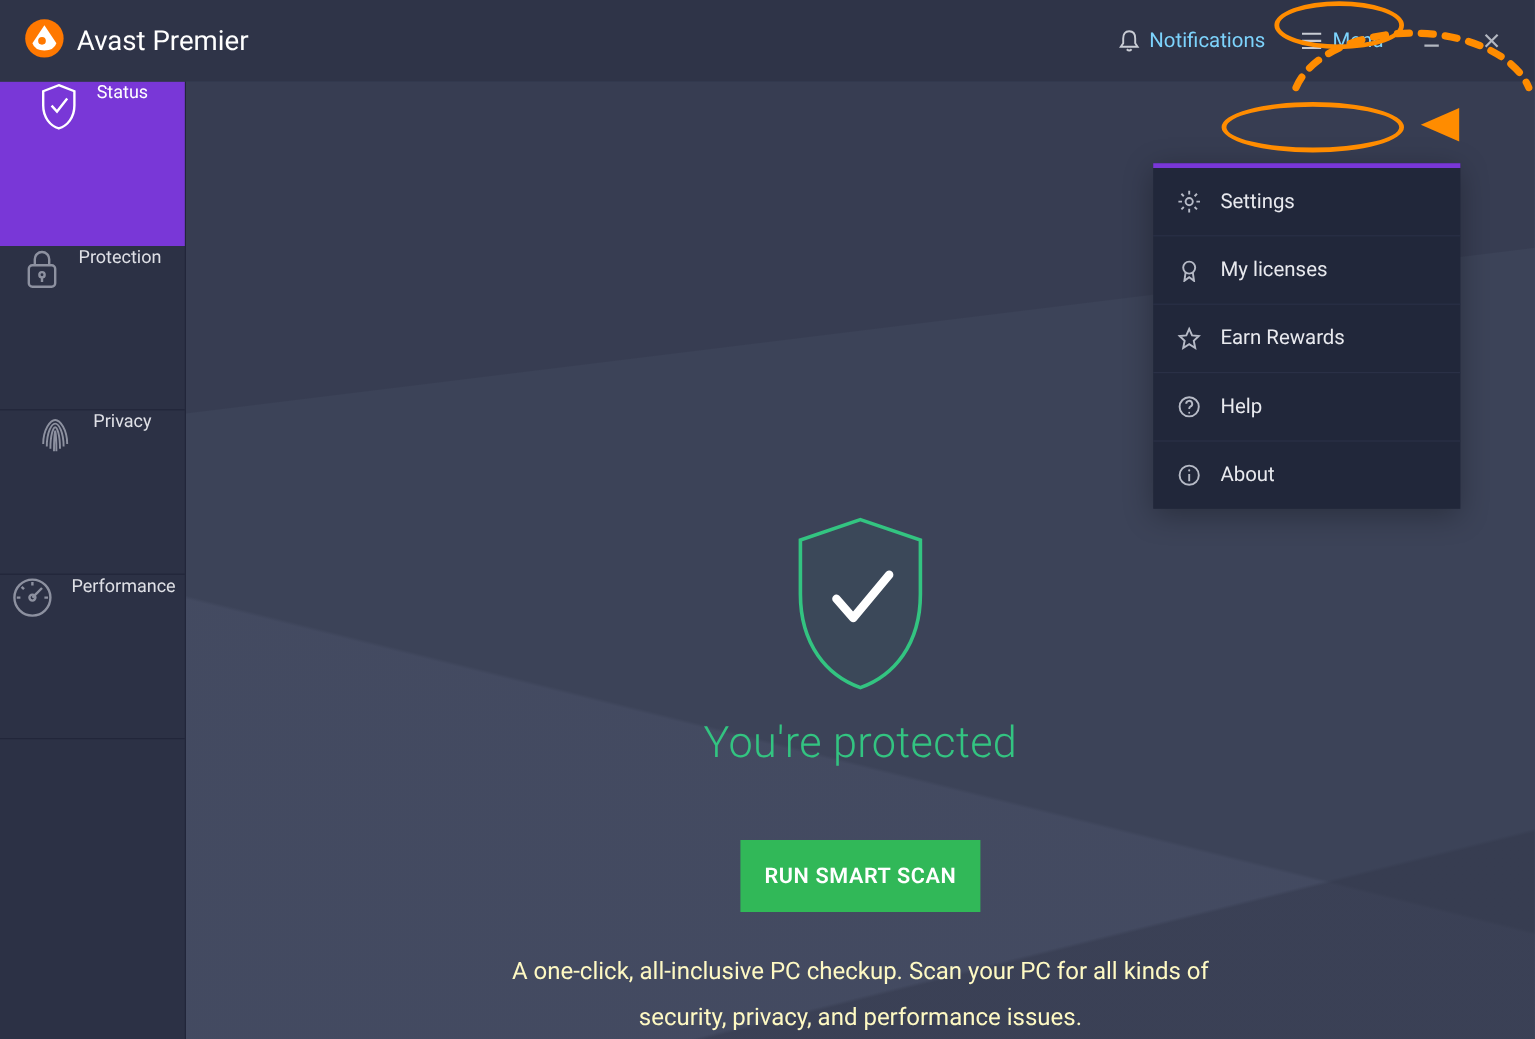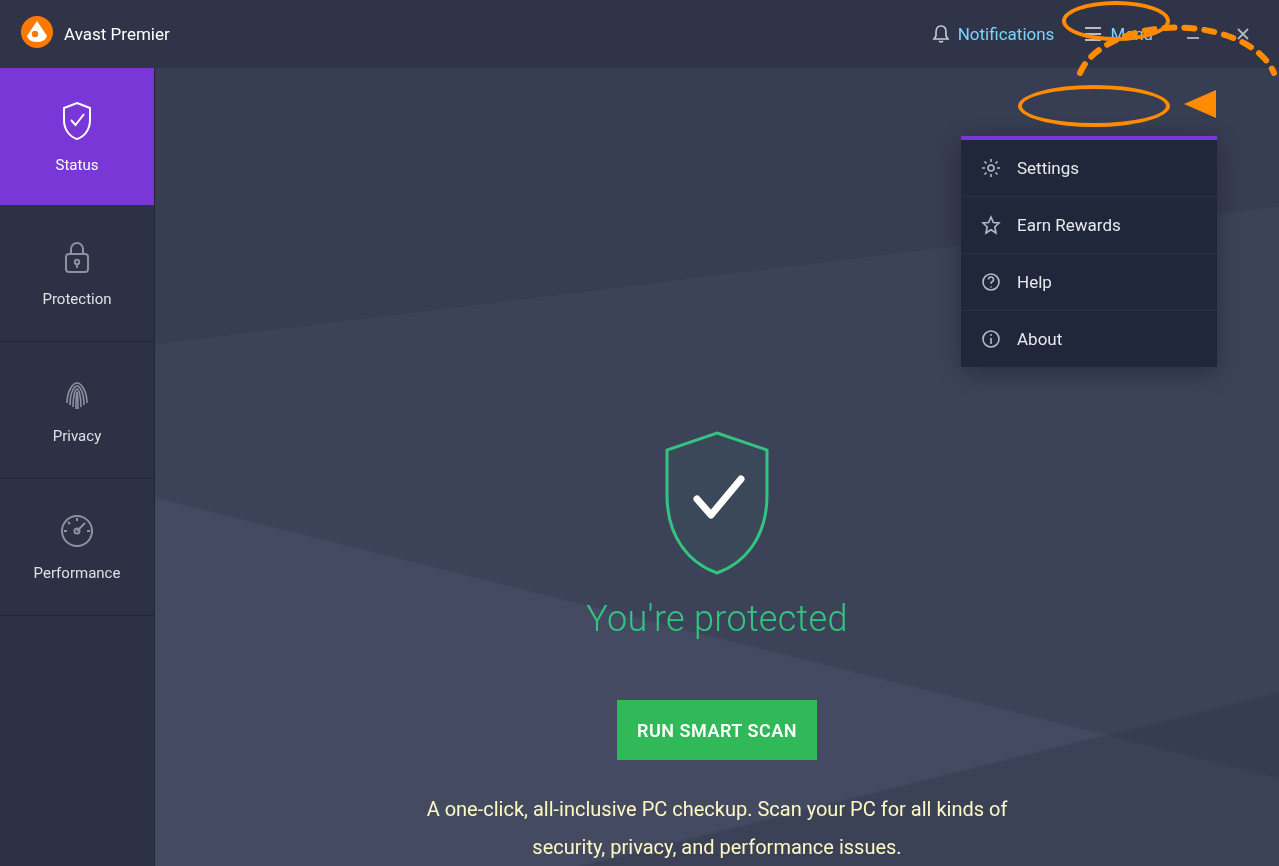--- a/index.html
+++ b/index.html
@@ -2,31 +2,31 @@
 <html><head>
 <meta charset="utf-8">
 <style>
   * { margin:0; padding:0; box-sizing:border-box; font-family:-apple-system,BlinkMacSystemFont,"Segoe UI",Roboto,Arial,sans-serif; }
   body { width:1279px; height:866px; background:#39415b; overflow:hidden; position:relative; }
   .app { width:1279px; height:866px; position:relative; display:flex; flex-direction:column; }
 
   
   .header { height:68px; background:#2f3448; display:flex; align-items:center; padding:0 16px 0 20px; position:relative; z-index:50; }
   .logo-wrap { display:flex; align-items:center; gap:10px; }
-  .app-title { color:#fff; font-size:17px; font-weight:400; }
+  .app-title { color:#fff; font-size:23px; font-weight:400; }
   .header-right { margin-left:auto; display:flex; align-items:center; gap:10px; }
   .hbtn { display:flex; align-items:center; gap:8px; color:#7dd3fc; font-size:17px; padding:8px 10px; cursor:pointer; background:none; border:none; }
   .hbtn svg { display:block; }
   .win-btn { width:40px; height:40px; display:flex; align-items:center; justify-content:center; cursor:pointer; color:#b3b7c1;}
   .win-btn svg{display:block;}
 
   
   .body { flex:1; display:flex; position:relative; }
   .sidebar { width:155px; background:#2c3145; display:flex; flex-direction:column; border-right:1px solid #22263a; }
-  .side-item { height:137px; display:flex; flex-direction:column; align-items:center; justify-content:center; gap:14px; color:#dfe0e6; font-size:15px; cursor:pointer; border-bottom:1px solid #22263a; }
+  .side-item { height:137px; display:flex; flex-direction:row; justify-content:center; gap:14px; color:#dfe0e6; font-size:15px; cursor:pointer; border-bottom:1px solid #22263a; }
   .side-item svg{display:block;}
   .side-item.active { background:#7937d7; color:#fff; border-bottom:none; }
   .side-item.active svg *{stroke:#fff;}
   .side-item:not(.active) svg *{stroke:#8d91a0;}
 
   
   .main { flex:1; position:relative; display:flex; flex-direction:column; align-items:center; padding-top:135px; overflow:hidden;justify-content:flex-end;}
   .main-bg { position:absolute; inset:0; background:#444c63;
     background-image:
       linear-gradient(173deg, rgba(55,61,82,1) 0%, rgba(55,61,82,1) 29.5%, rgba(60,67,88,1) 29.6%, rgba(60,67,88,1) 100%),
@@ -191,20 +191,29 @@
       <div class="dd-item">
         <span>
           <svg width="20" height="20" viewBox="0 0 20 20" fill="none" stroke="#b6bac6" stroke-width="1.6">
             <circle cx="10" cy="10" r="3"></circle>
             <path d="M10 1v3M10 16v3M1 10h3M16 10h3M3.5 3.5l2 2M14.5 14.5l2 2M16.5 3.5l-2 2M5.5 14.5l-2 2"></path>
           </svg>
         </span>
         <span>Settings</span>
       </div>
 
+      <div class="dd-item">
+        <span>
+          <svg width="20" height="20" viewBox="0 0 20 20" fill="none" stroke="#b6bac6" stroke-width="1.6">
+            <circle cx="10" cy="8" r="5"></circle>
+              <path d="M7 12 L6 19 L10 16 L14 19 L13 12"></path>
+          </svg>
+        </span>
+        <span>My licenses</span>
+      </div>
 
       <div class="dd-item">
         <span>
           <svg width="20" height="20" viewBox="0 0 20 20" fill="none" stroke="#b6bac6" stroke-width="1.6">
             <path d="M10 2 L12.4 7.5 L18 8 L13.8 12 L15 18 L10 14.8 L5 18 L6.2 12 L2 8 L7.6 7.5 Z"></path>
           </svg>
         </span>
         <span>Earn Rewards</span>
       </div>
 

